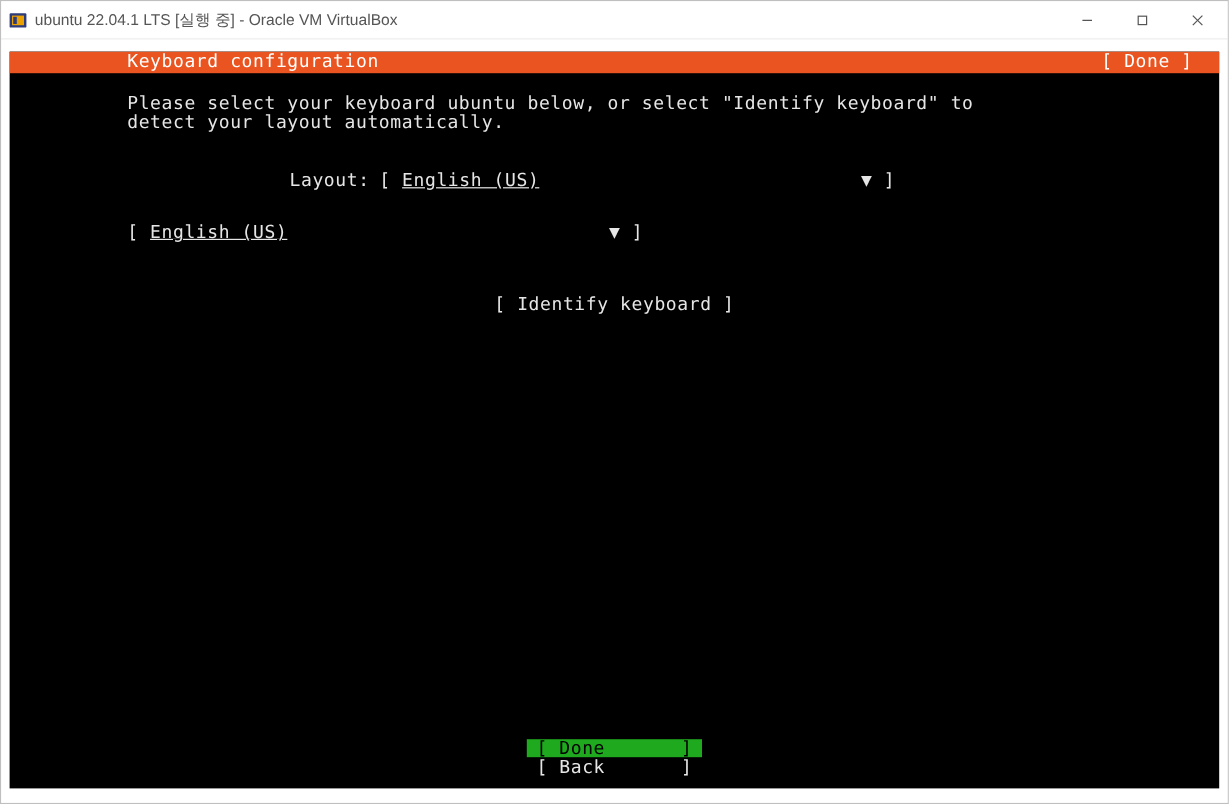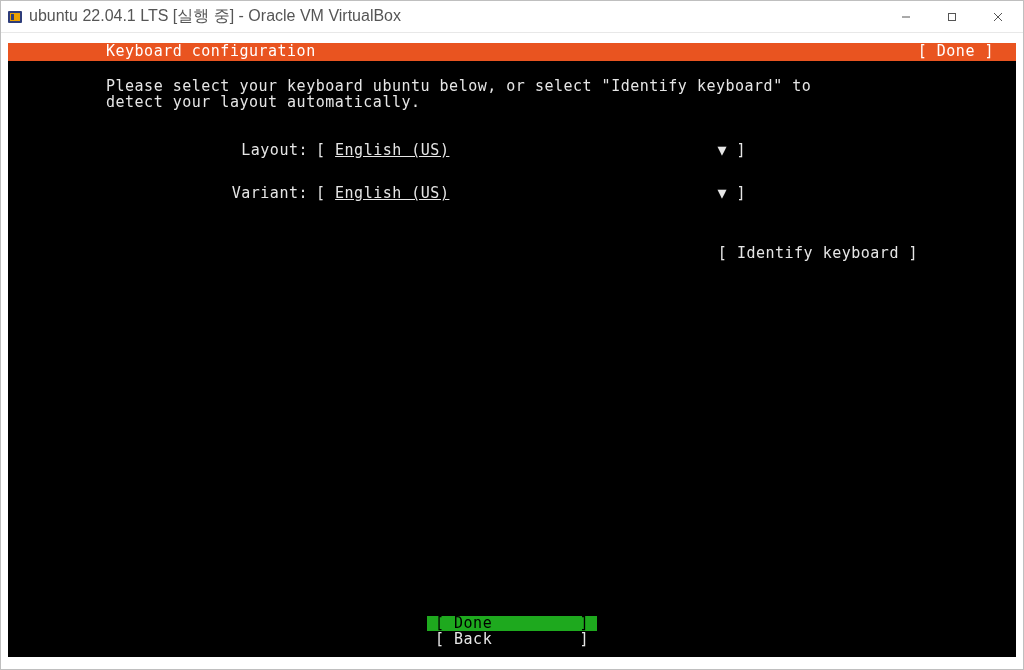--- a/index.html
+++ b/index.html
@@ -12,21 +12,21 @@
     border: 1px solid #bfbfbf;
     display: flex; flex-direction: column;
     box-shadow: 0 0 0 1px #e6e6e6 inset;
   }
   .titlebar {
     height: 32px;
     background: #ffffff;
     display: flex; align-items: center;
     padding: 0 2px 0 6px;
     color: #555;
-    font-size: 16px;
+    font-size: 13px;
     border-bottom: 1px solid #e8e8e8;
   }
   .titlebar .app-icon {
     width: 16px; height: 16px; margin-right: 6px;
     display: inline-block;
   }
   .titlebar .title-text { flex: 0 0 auto; color: #555; }
   .titlebar .spacer { flex: 1 1 auto; }
   .win-btns { display: flex; }
   .win-btn {
@@ -88,33 +88,33 @@
     min-width: 430px;
   }
   .ubu .dd-text { white-space: pre; text-decoration: underline; }
   .ubu .dd-gap { flex: 1; }
   .ubu .dd-arrow { margin-left: 4px; }
   .ubu .dd-right { white-space: pre; }
   .ubu .dd-left { white-space: pre; }
 
   .ubu .identify-row {
     margin-top: 44px;
-    text-align: right;
+    text-align: center;
   }
   .ubu .identify-btn { white-space: pre; }
 
   .ubu .footer {
     position: absolute;
     left: 0; right: 0;
     bottom: 8px;
     text-align: center;
   }
   .ubu .tui-btn {
     display: inline-block;
-    width: 170px;
+    width: 146px;
     white-space: pre;
     text-align: left;
     padding: 0 8px;
     margin: 0 auto 1px auto;
   }
   .ubu .tui-btn.selected {
     background: #1ea91e;
     color: #000000;
   }
   .ubu .tui-btn.normal {
@@ -174,21 +174,20 @@
           <div class="dropdown">
             <span class="dd-left">[ </span>
             <span class="dd-text">English (US)</span>
             <span class="dd-gap"></span>
             <span class="dd-arrow">▼</span>
             <span class="dd-right"> ]</span>
           </div>
         </div>
 
         <div class="field-row">
-          <div class="field-label">Variant:</div>
           <div class="dropdown">
             <span class="dd-left">[ </span>
             <span class="dd-text">English (US)</span>
             <span class="dd-gap"></span>
             <span class="dd-arrow">▼</span>
             <span class="dd-right"> ]</span>
           </div>
         </div>
 
         <div class="identify-row">

